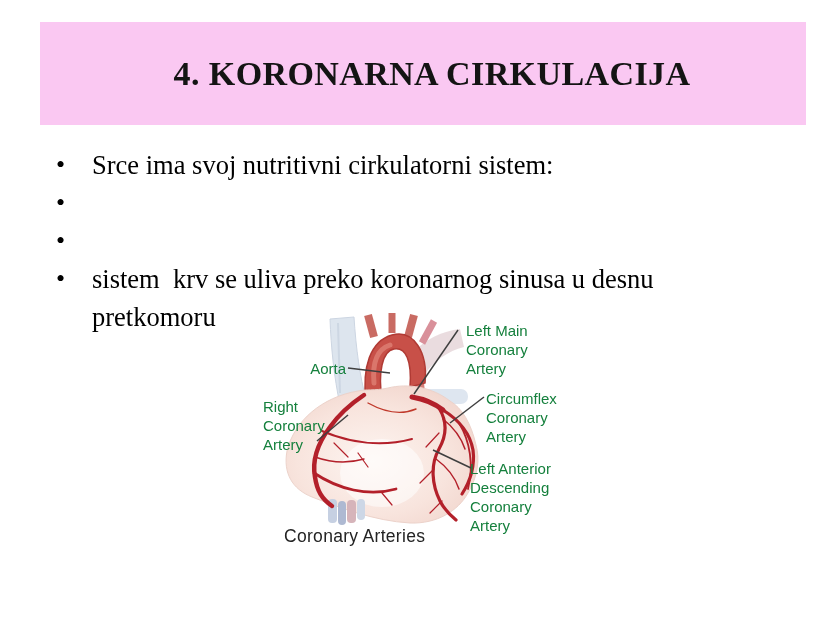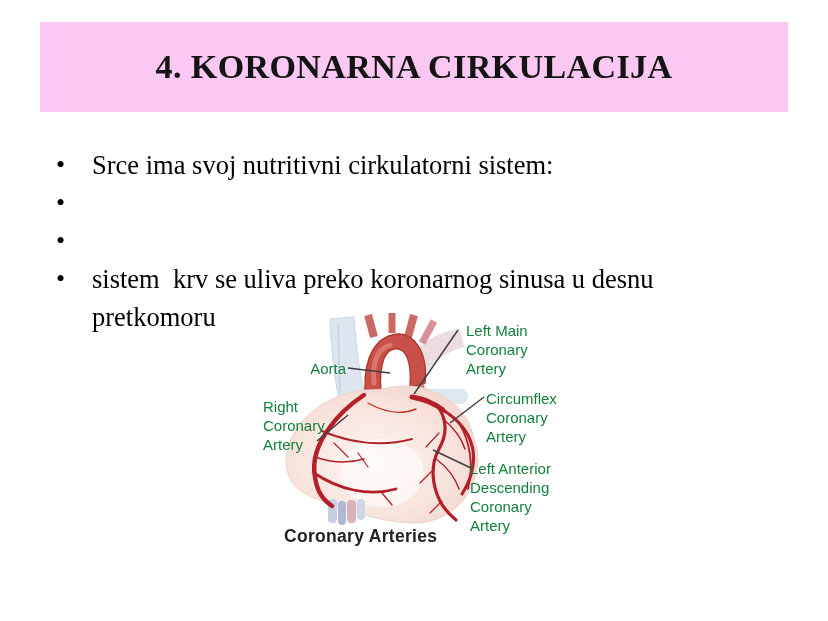--- a/index.html
+++ b/index.html
@@ -1,22 +1,22 @@
 <!DOCTYPE html>
 <html><head>
 <meta charset="utf-8">
 <style>
   html,body { margin:0; padding:0; background:#ffffff; }
   body { width:828px; height:621px; font-family:"Liberation Serif", serif; }
   .slide { position:relative; width:828px; height:621px; background:#ffffff; overflow:hidden; }
 
   
   .banner {
-    position:absolute; left:40px; top:22px; width:748px; height:90px;
-    background:#fac8f2; display:flex; align-items:center; justify-content:center;
+    position:absolute; left:40px; top:22px; width:748px; height:103px;
+    background:#fac8f2; display:flex; align-items:center; justify-content:center;padding-left:18px;
   }
   .banner h1 {
     margin:0; font-size:34px; font-weight:bold; color:#141414;
     letter-spacing:0.4px; font-family:"Liberation Serif", serif;
   }
 
   
   .bullets {
     position:absolute; left:56px; top:146px; width:664px;
     margin:0; padding:0; list-style:none;
@@ -35,21 +35,21 @@
     position:absolute; font-family:"Liberation Sans", sans-serif;
     font-size:15px; line-height:19px; color:#15803d; white-space:pre-line;
   }
   .lbl-aorta { left:18px; top:46px; width:66px; text-align:right; }
   .lbl-left-main { left:204px; top:8px; }
   .lbl-right-coronary { left:1px; top:84px; }
   .lbl-circumflex { left:224px; top:76px; }
   .lbl-lad { left:208px; top:146px; }
   .caption {
     position:absolute; left:22px; top:213px;
-    font-family:"Liberation Sans", sans-serif; font-weight:bold;
+    font-family:"Liberation Sans", sans-serif; font-weight:normal;
     font-size:17.5px; color:#232323; letter-spacing:0.3px;
   }
 </style>
 </head>
 <body>
 
 <div class="slide">
 
   <header class="banner">
     <h1>4. KORONARNA CIRKULACIJA</h1>

